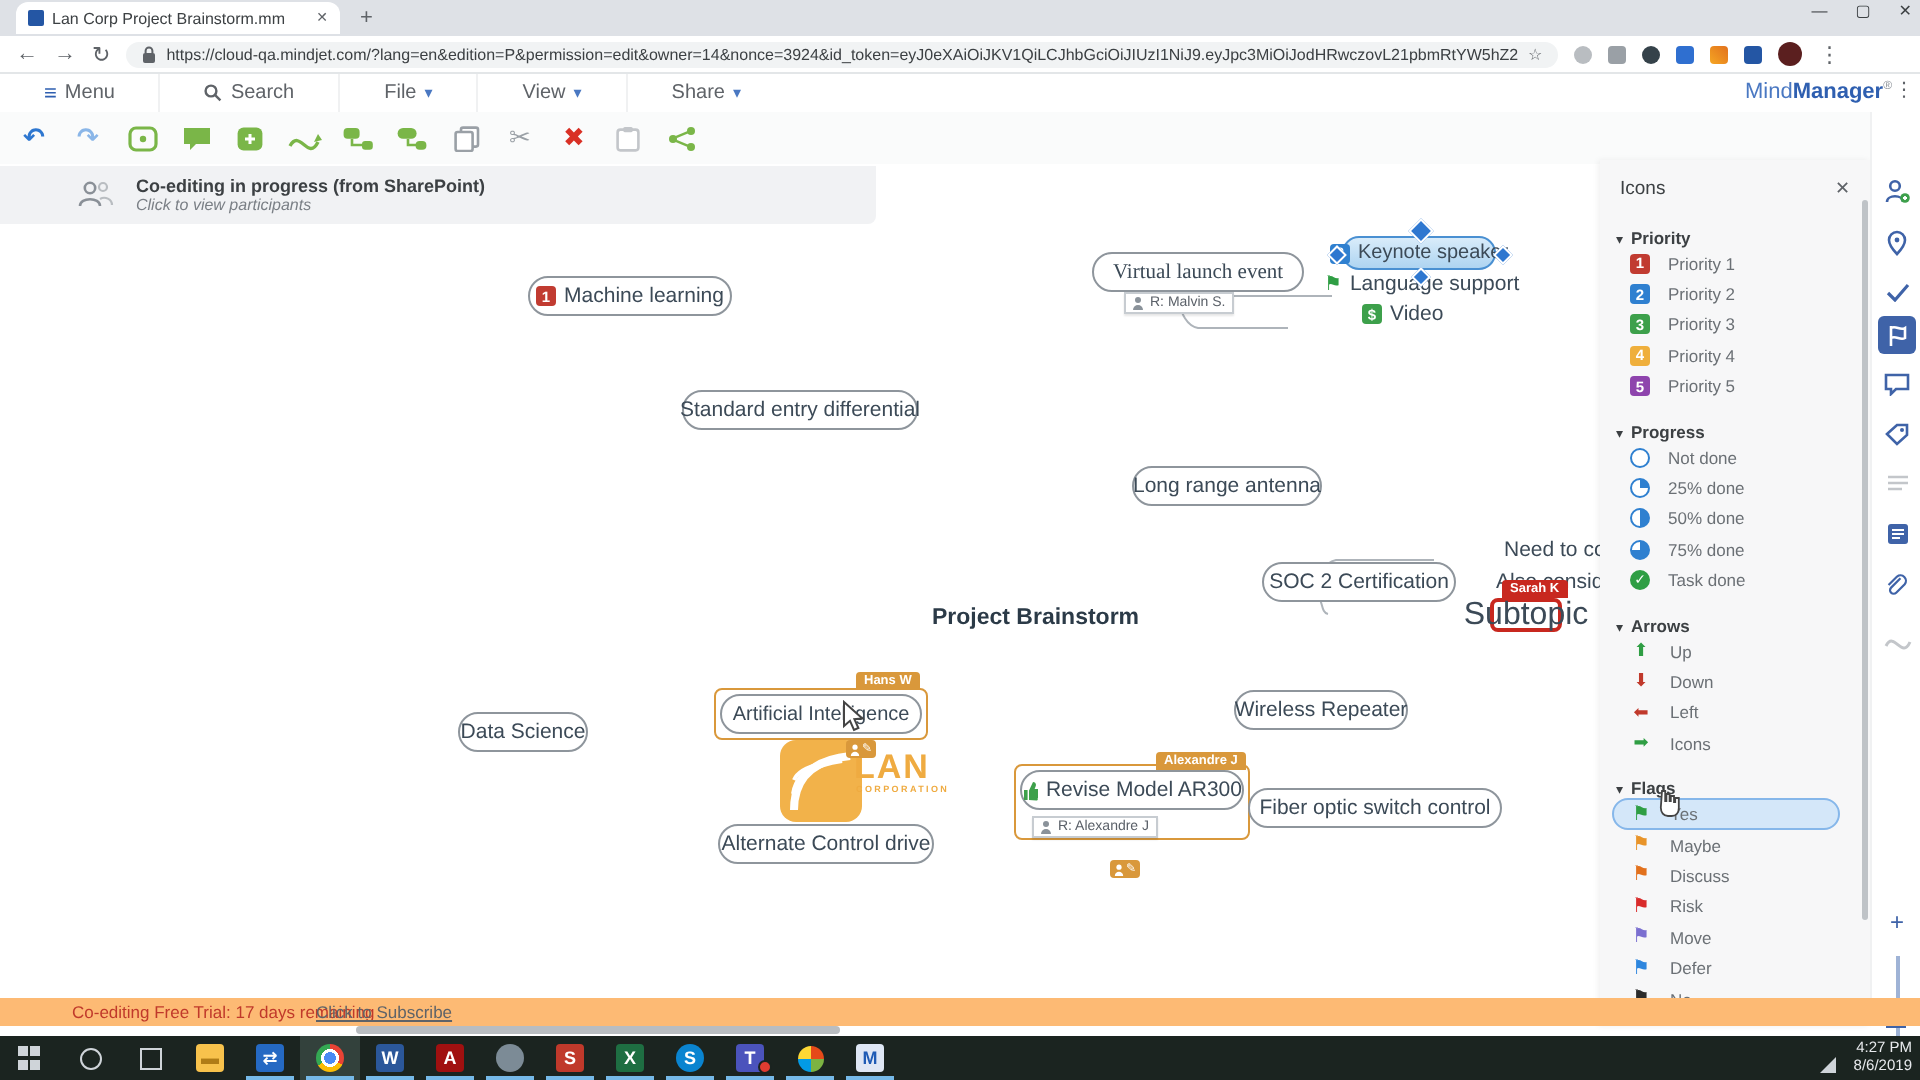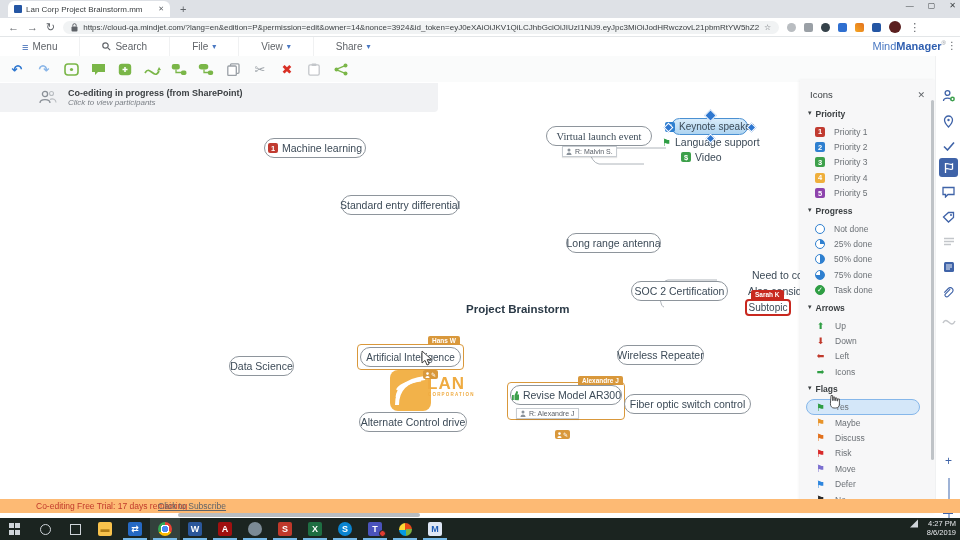--- a/index.html
+++ b/index.html
@@ -49,21 +49,21 @@
   .hd{position:absolute;width:5px;height:5px;background:#2e77d0;border:1px solid #fff;transform:rotate(45deg);z-index:3;}
   
   #logowrap{position:absolute;left:390px;top:288px;z-index:2;}
   #lantext{position:absolute;left:37px;top:4px;color:#efab41;font-weight:800;font-size:17px;letter-spacing:1px;}
   #lansub{position:absolute;left:38px;top:22px;color:#efab41;font-size:4.5px;letter-spacing:1.2px;font-weight:700;}
   #maptitle{position:absolute;left:466px;top:303px;font-size:11.5px;font-weight:700;color:#2b3a47;z-index:2;}
   
   #panel{position:absolute;left:800px;top:80px;width:135px;height:433px;background:#f7f7f8;z-index:5;overflow:hidden;box-shadow:-1px 0 3px rgba(0,0,0,.06);}
   #phead{display:flex;justify-content:space-between;align-items:center;padding:9px 10px 4px 10px;font-size:9.5px;color:#3c4043;}
   #pclose{color:#5f6368;font-size:9px;}
-  .shead{display:flex;align-items:flex-start;gap:4px;height:15px;padding-left:8px;font-size:8.5px;font-weight:700;color:#3c4043;margin-top:5px;}
+  .shead{display:flex;align-items:flex-end;gap:4px;height:15px;padding-left:8px;font-size:8.5px;font-weight:700;color:#3c4043;margin-top:5px;}
   .shead .tri{font-size:7px;color:#3c4043;}
   .prow{height:15.4px;display:flex;align-items:center;gap:9px;margin-left:6px;width:114px;padding-left:8px;box-sizing:border-box;border:1px solid transparent;}
   .prow.sel{background:#d4e7f9;border:1px solid #86b7ea;border-radius:9px;}
   .plbl{font-size:8.5px;color:#6b7075;}
   .sq{width:10px;height:10px;border-radius:2px;color:#fff;font-size:7.5px;font-weight:700;display:flex;align-items:center;justify-content:center;}
   .prog{width:10px;height:10px;border-radius:50%;border:1.5px solid #2f80d0;box-sizing:border-box;background:#fff;}
   .pr25{background:conic-gradient(#2f80d0 0 25%,#fff 0);}
   .pr50{background:conic-gradient(#2f80d0 0 50%,#fff 0);}
   .pr75{background:conic-gradient(#2f80d0 0 75%,#fff 0);}
   .prdone{background:#2f9e44;border-color:#2f9e44;color:#fff;font-size:7px;display:flex;align-items:center;justify-content:center;}
@@ -81,21 +81,21 @@
   #statusrow{position:absolute;left:0;top:499px;width:960px;height:14px;background:#fdba74;z-index:6;}
   #trial{position:absolute;left:36px;top:2px;font-size:8.5px;color:#c0392b;}
   #sublink{position:absolute;left:158px;top:2px;font-size:8.5px;color:#5f6368;text-decoration:underline;}
   #hthumb{position:absolute;left:178px;top:513px;width:242px;height:4px;background:#b9bdc1;border-radius:2px;z-index:6;}
   
   #taskbar{position:absolute;left:0;top:518px;width:960px;height:22px;background:#1b2420;display:flex;align-items:center;z-index:8;}
   .slot{width:30px;height:22px;display:flex;align-items:center;justify-content:center;position:relative;flex:none;}
   .slot.active{background:#33413c;}
   .slot .ind{position:absolute;bottom:0;left:3px;width:24px;height:2px;background:#76b9e8;}
   .tbi{width:14px;height:14px;display:flex;align-items:center;justify-content:center;color:#fff;font-size:9px;font-weight:700;border-radius:2px;}
-  #tray{position:absolute;right:4px;top:519px;display:flex;align-items:flex-start;gap:8px;color:#e8eaed;z-index:9;}
+  #tray{position:absolute;right:4px;top:519px;display:flex;align-items:flex-end;gap:8px;color:#e8eaed;z-index:9;}
   #clock{font-size:7.5px;text-align:right;line-height:9px;}
   .winlogo{width:12px;height:12px;display:grid;grid-template-columns:5px 5px;grid-gap:1px;}
   .winlogo div{background:#cfd4d9;width:5px;height:5px;}
   .cortana{width:11px;height:11px;border:1.5px solid #cfd4d9;border-radius:50%;box-sizing:border-box;}
   .taskview{width:11px;height:11px;border:1.5px solid #cfd4d9;box-sizing:border-box;}
   .chromeball{width:14px;height:14px;border-radius:50%;
     background:radial-gradient(circle at center,#4a8af4 0 3px,#fff 3px 4.5px,transparent 4.5px),
     conic-gradient(#ea4335 0 33%,#fbbc05 0 66%,#34a853 0);}
   .officeball{width:13px;height:13px;border-radius:50%;background:conic-gradient(#e64a19 0 25%,#7cb342 0 50%,#039be5 0 75%,#fdd835 0);}
   .teamsdot{position:absolute;right:4px;bottom:3px;width:5px;height:5px;border-radius:50%;background:#e03c31;border:1px solid #1b2420;}
@@ -313,21 +313,21 @@
   <div class="pill" style="left:631px;top:199px;width:97px;">
     <span>SOC 2 Certification</span>
   </div>
   <div class="linetopic" style="left:752px;top:187px;">
     <span>Need to com</span>
   </div>
   <div class="linetopic" style="left:748px;top:203px;">
     <span>Also consider</span>
   </div>
   <div class="utag" style="left:751px;top:208px;background:#c8281f;">Sarah K</div>
-  <div class="pill" style="left:745px;top:217px;width:46px;height:17px;border:2px solid #c8281f;border-radius:4px;font-size:10px;">
+  <div class="pill" style="left:745px;top:217px;width:36px;height:17px;border:2px solid #c8281f;border-radius:4px;font-size:16px;">
     <span>Subtopic</span>
   </div>
 
   <div id="logowrap">
     <svg width="41" height="41">
       <rect width="41" height="41" rx="8" fill="#f2b24a"></rect>
       <path d="M7,35 Q7,11 35,8" stroke="#fff" stroke-width="4" fill="none"></path>
       <path d="M7,27 Q9,13 31,10" stroke="#fff" stroke-width="3" fill="none"></path>
       <path d="M7,20 Q10,13 26,11" stroke="#fff" stroke-width="2" fill="none"></path>
     </svg>

